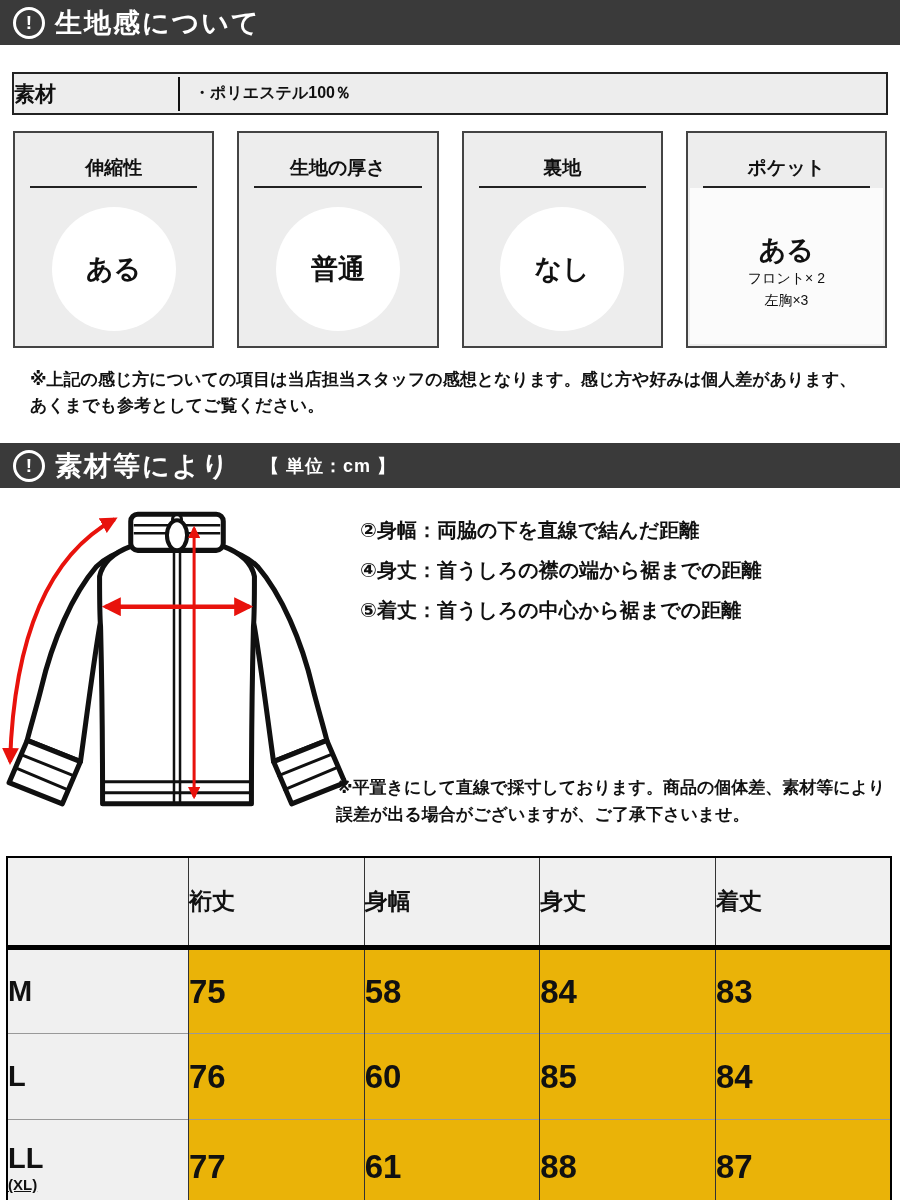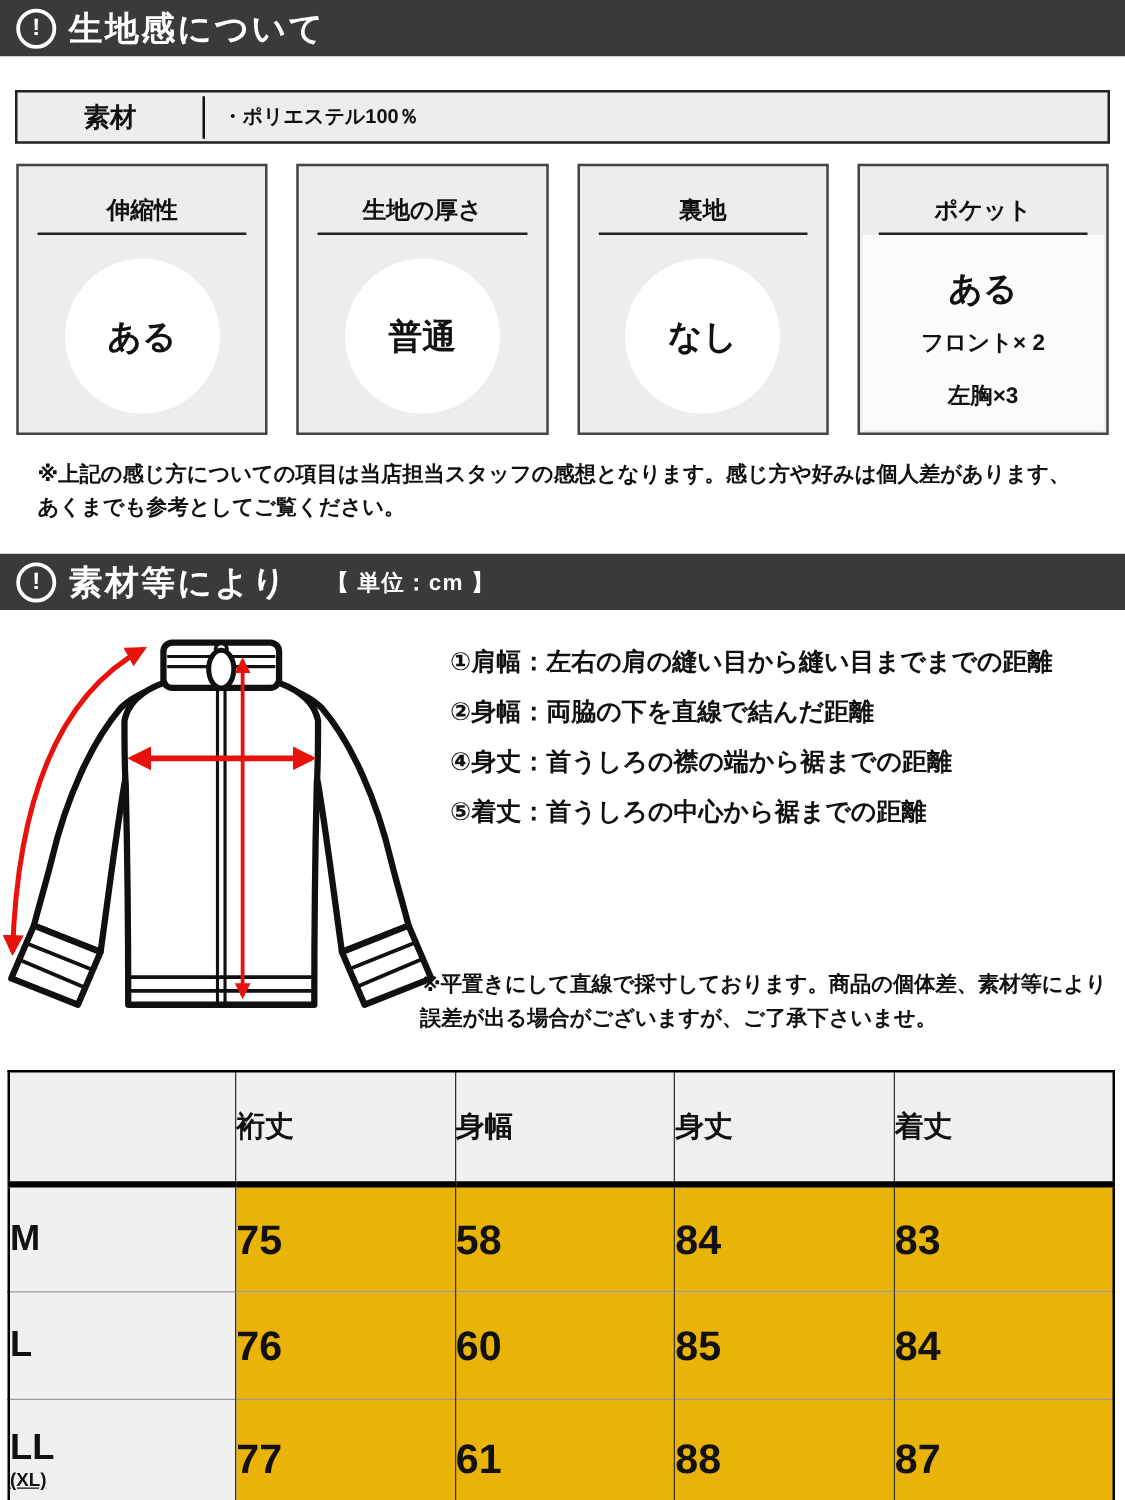--- a/index.html
+++ b/index.html
@@ -19,21 +19,21 @@
     font-size:19px; font-weight:bold; flex:0 0 auto;
   }
   .bar-title { font-size:27px; font-weight:bold; letter-spacing:2px; margin-left:10px; }
   .bar-unit  { font-size:18px; font-weight:bold; margin-left:30px; letter-spacing:1px; }
 
   
   .material-row {
     margin:27px 12px 0 12px; height:43px; border:2px solid #222;
     background:#ededed; display:flex; align-items:center; box-sizing:border-box;
   }
-  .material-label { width:148px; text-align:center; font-size:21px; font-weight:bold; }
+  .material-label { width:164px; font-size:21px; font-weight:bold; }
   .material-divider { width:2px; height:34px; background:#111; flex:0 0 auto; }
   .material-value { padding-left:14px; font-size:16px; font-weight:bold; }
 
   
   .attr-row { display:flex; gap:23px; margin:16px 13px 0 13px; }
   .attr-box {
     flex:1; height:217px; border:2px solid #444; background:#ededed;
     position:relative; box-sizing:border-box;
   }
   .attr-title {
@@ -45,21 +45,21 @@
     width:124px; height:124px; border-radius:50%; background:#fff;
     margin:19px auto 0 auto; display:flex; align-items:center; justify-content:center;
     font-size:27px; font-weight:bold;
   }
   .pocket-panel {
     position:absolute; left:2px; right:2px; top:55px; bottom:2px; background:#fbfbfb;
     display:flex; flex-direction:column; align-items:center; justify-content:center;
     padding-top:14px; box-sizing:border-box;
   }
   .pocket-value  { font-size:27px; font-weight:bold; line-height:1.2; }
-  .pocket-detail { font-size:18px; font-weight:bold; line-height:1.6;margin-top:13px; }
+  .pocket-detail { font-size:14px; font-weight:normal; line-height:1.6; }
 
   
   .fabric-note {
     margin:19px 20px 0 30px; font-size:17px; font-weight:bold; line-height:1.5;
   }
 
   
   .size-bar { margin-top:25px; }
   .diagram-area { display:flex; height:332px; padding-top:14px; box-sizing:content-box; }
   .jacket-figure { width:356px; flex:0 0 auto; }
@@ -190,21 +190,20 @@
 
       <g stroke="#e8120c" fill="none">
         <path d="M114,17 Q16,70 10,258" stroke-width="4" marker-start="url(#arrow)" marker-end="url(#arrow)"></path>
         <path d="M105,104 L248,104" stroke-width="4.5" marker-start="url(#arrow)" marker-end="url(#arrow)"></path>
         <path d="M193,26 L193,293" stroke-width="3" marker-start="url(#arrow)" marker-end="url(#arrow)"></path>
       </g>
     </svg>
   </div>
 
   <div class="size-defs">
-    <div class="size-def-line">①肩幅：左右の肩の縫い目から縫い目までまでの距離</div>
     <div class="size-def-line">②身幅：両脇の下を直線で結んだ距離</div>
     <div class="size-def-line">④身丈：首うしろの襟の端から裾までの距離</div>
     <div class="size-def-line">⑤着丈：首うしろの中心から裾までの距離</div>
     <div class="measure-note">
       <div>※平置きにして直線で採寸しております。商品の個体差、素材等により</div>
       <div>誤差が出る場合がございますが、ご了承下さいませ。</div>
     </div>
   </div>
 </div>
 

